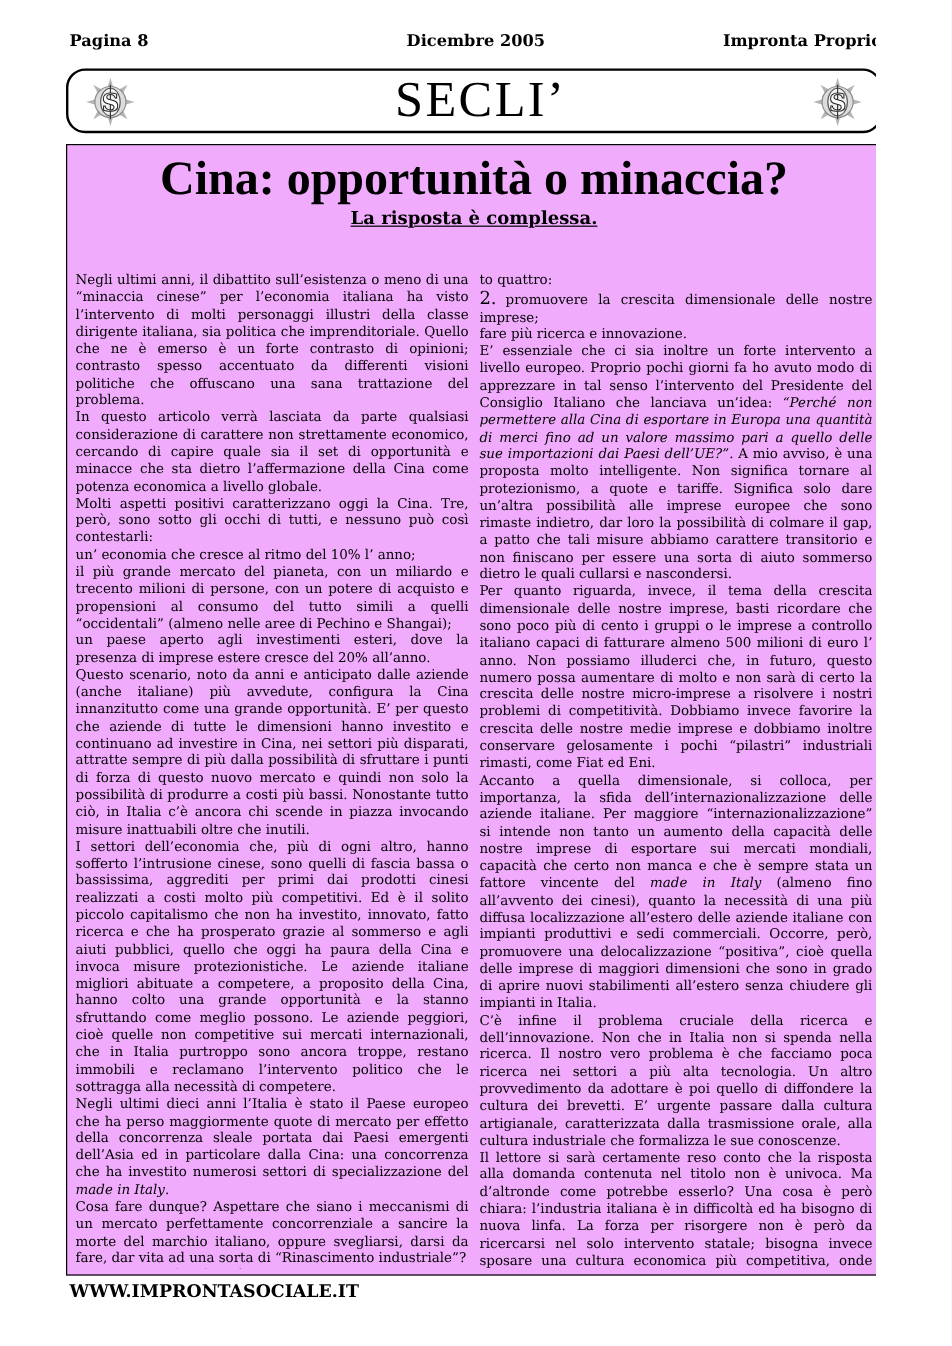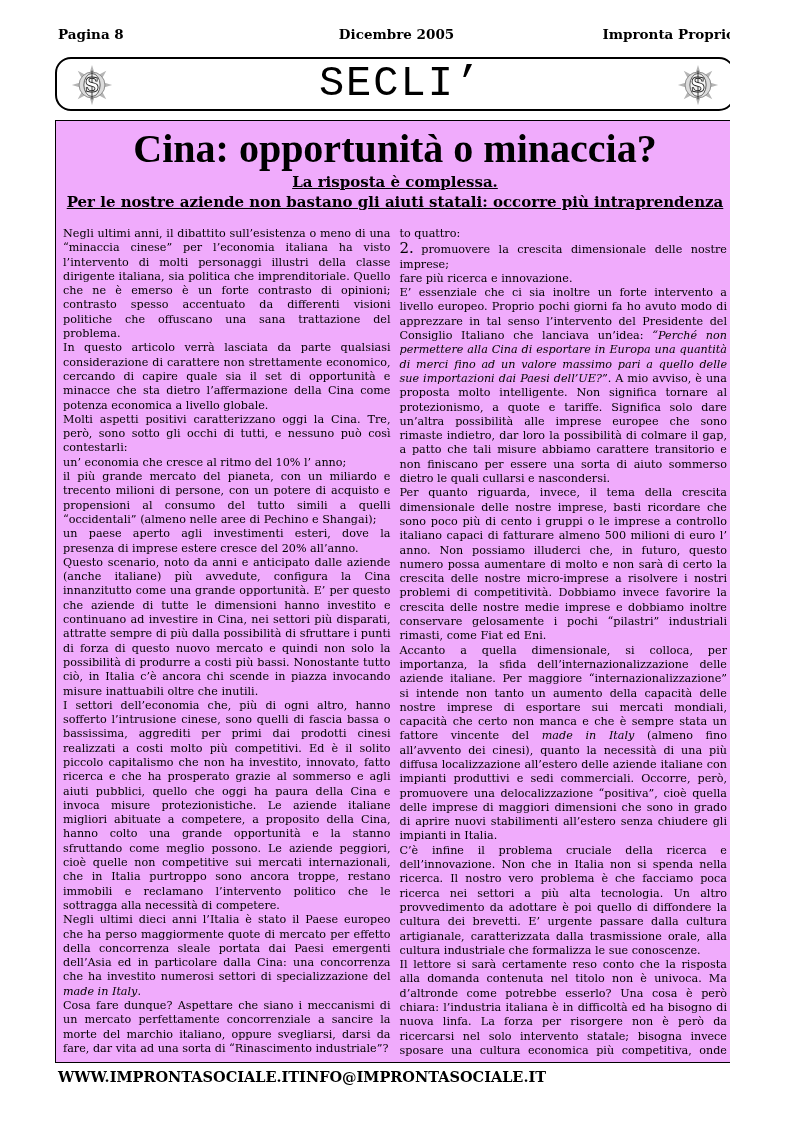--- a/index.html
+++ b/index.html
@@ -19,21 +19,21 @@
   
   .masthead {
     position:absolute; top:57px; left:55px; width:680px; height:54px;
     border:2px solid #000; border-radius:16px; box-sizing:border-box;
     display:flex; align-items:center; justify-content:center; background:#fff;
   }
   .masthead .logo { position:absolute; top:3px; width:46px; height:46px; }
   .masthead .logo.left  { left:12px; }
   .masthead .logo.right { right:12px; }
   .masthead-title {
-    font-family:Liberation Mono, monospace;
+    font-family:Liberation Serif, serif;
     font-size:42px; letter-spacing:2px; line-height:1;margin-left:11px;
   }
 
   
   .article-box {
     position:absolute; top:120px; left:55px; width:680px; height:943px;
     border:1.5px solid #000; box-sizing:border-box; background:#f0abfc;
   }
   .article-title {
     margin:6px 4px 0 4px; text-align:center; font-weight:bold;
@@ -83,21 +83,20 @@
       <circle cx="24" cy="24" r="13.5" fill="#dcdcdc" stroke="#8a8a8a" stroke-width="1"></circle>
       <ellipse cx="24" cy="24" rx="8.5" ry="12" fill="#f2f2f2" stroke="#555" stroke-width="1"></ellipse>
       <line x1="24" y1="9" x2="24" y2="39" stroke="#333" stroke-width="1"></line>
       <text x="24" y="31.5" text-anchor="middle" font-size="21" font-family="DejaVu Serif, serif" font-weight="bold" fill="#ffffff" stroke="#222" stroke-width="0.9">S</text>
     </svg>
   </div>
 
   <div class="article-box">
     <div class="article-title">Cina: opportunità o minaccia?</div>
     <div class="article-sub">La risposta è complessa.</div>
-    <div class="article-sub">Per le nostre aziende non bastano gli aiuti statali: occorre più intraprendenza</div>
     <div class="columns">
       <div class="col">
           <p class="para"><span>Negli ultimi anni, il dibattito sull’esistenza o meno di una “minaccia cinese” per l’economia italiana ha visto l’intervento di molti personaggi illustri della classe dirigente italiana, sia politica che imprenditoriale. Quello che ne è emerso è un forte contrasto di opinioni; contrasto spesso accentuato da differenti visioni politiche che offuscano una sana trattazione del problema.</span></p>
           <p class="para"><span>In questo articolo verrà lasciata da parte qualsiasi considerazione di carattere non strettamente economico, cercando di capire quale sia il set di opportunità e minacce che sta dietro l’affermazione della Cina come potenza economica a livello globale.</span></p>
           <p class="para"><span>Molti aspetti positivi caratterizzano oggi la Cina. Tre, però, sono sotto gli occhi di tutti, e nessuno può così contestarli:</span></p>
           <p class="para"><span>un’ economia che cresce al ritmo del 10% l’ anno;</span></p>
           <p class="para"><span>il più grande mercato del pianeta, con un miliardo e trecento milioni di persone, con un potere di acquisto e propensioni al consumo del tutto simili a quelli “occidentali” (almeno nelle aree di Pechino e Shangai);</span></p>
           <p class="para"><span>un paese aperto agli investimenti esteri, dove la presenza di imprese estere cresce del 20% all’anno.</span></p>
           <p class="para"><span>Questo scenario, noto da anni e anticipato dalle aziende (anche italiane) più avvedute, configura la Cina innanzitutto come una grande opportunità. E’ per questo che aziende di tutte le dimensioni hanno investito e continuano ad investire in Cina, nei settori più disparati, attratte sempre di più dalla possibilità di sfruttare i punti di forza di questo nuovo mercato e quindi non solo la possibilità di produrre a costi più bassi. Nonostante tutto ciò, in Italia c’è ancora chi scende in piazza invocando misure inattuabili oltre che inutili.</span></p>
           <p class="para"><span>I settori dell’economia che, più di ogni altro, hanno sofferto l’intrusione cinese, sono quelli di fascia bassa o bassissima, aggrediti per primi dai prodotti cinesi realizzati a costi molto più competitivi. Ed è il solito piccolo capitalismo che non ha investito, innovato, fatto ricerca e che ha prosperato grazie al sommerso e agli aiuti pubblici, quello che oggi ha paura della Cina e invoca misure protezionistiche. Le aziende italiane migliori abituate a competere, a proposito della Cina, hanno colto una grande opportunità e la stanno sfruttando come meglio possono. Le aziende peggiori, cioè quelle non competitive sui mercati internazionali, che in Italia purtroppo sono ancora troppe, restano immobili e reclamano l’intervento politico che le sottragga alla necessità di competere.</span></p>
@@ -113,16 +112,15 @@
           <p class="para"><span>Per quanto riguarda, invece, il tema della crescita dimensionale delle nostre imprese, basti ricordare che sono poco più di cento i gruppi o le imprese a controllo italiano capaci di fatturare almeno 500 milioni di euro l’ anno. Non possiamo illuderci che, in futuro, questo numero possa aumentare di molto e non sarà di certo la crescita delle nostre micro-imprese a risolvere i nostri problemi di competitività. Dobbiamo invece favorire la crescita delle nostre medie imprese e dobbiamo inoltre conservare gelosamente i pochi “pilastri” industriali rimasti, come Fiat ed Eni.</span></p>
           <p class="para"><span>Accanto a quella dimensionale, si colloca, per importanza, la sfida dell’internazionalizzazione delle aziende italiane. Per maggiore “internazionalizzazione” si intende non tanto un aumento della capacità delle nostre imprese di esportare sui mercati mondiali, capacità che certo non manca e che è sempre stata un fattore vincente del </span><span class="it">made in Italy</span><span> (almeno fino all’avvento dei cinesi), quanto la necessità di una più diffusa localizzazione all’estero delle aziende italiane con impianti produttivi e sedi commerciali. Occorre, però, promuovere una delocalizzazione “positiva”, cioè quella delle imprese di maggiori dimensioni che sono in grado di aprire nuovi stabilimenti all’estero senza chiudere gli impianti in Italia.</span></p>
           <p class="para"><span>C’è infine il problema cruciale della ricerca e dell’innovazione. Non che in Italia non si spenda nella ricerca. Il nostro vero problema è che facciamo poca ricerca nei settori a più alta tecnologia. Un altro provvedimento da adottare è poi quello di diffondere la cultura dei brevetti. E’ urgente passare dalla cultura artigianale, caratterizzata dalla trasmissione orale, alla cultura industriale che formalizza le sue conoscenze.</span></p>
           <p class="para"><span>Il lettore si sarà certamente reso conto che la risposta alla domanda contenuta nel titolo non è univoca. Ma d’altronde come potrebbe esserlo? Una cosa è però chiara: l’industria italiana è in difficoltà ed ha bisogno di nuova linfa. La forza per risorgere non è però da ricercarsi nel solo intervento statale; bisogna invece sposare una cultura economica più competitiva, onde evitare il rischio di doversi accontentare del solo mercato italiano.</span></p>
         </div>
     </div>
   </div>
 
   <div class="page-footer">
     <span>WWW.IMPRONTASOCIALE.IT</span>
-    <span>INFO@IMPRONTASOCIALE.IT</span>
   </div>
 
 </div>
 
 </body></html>

